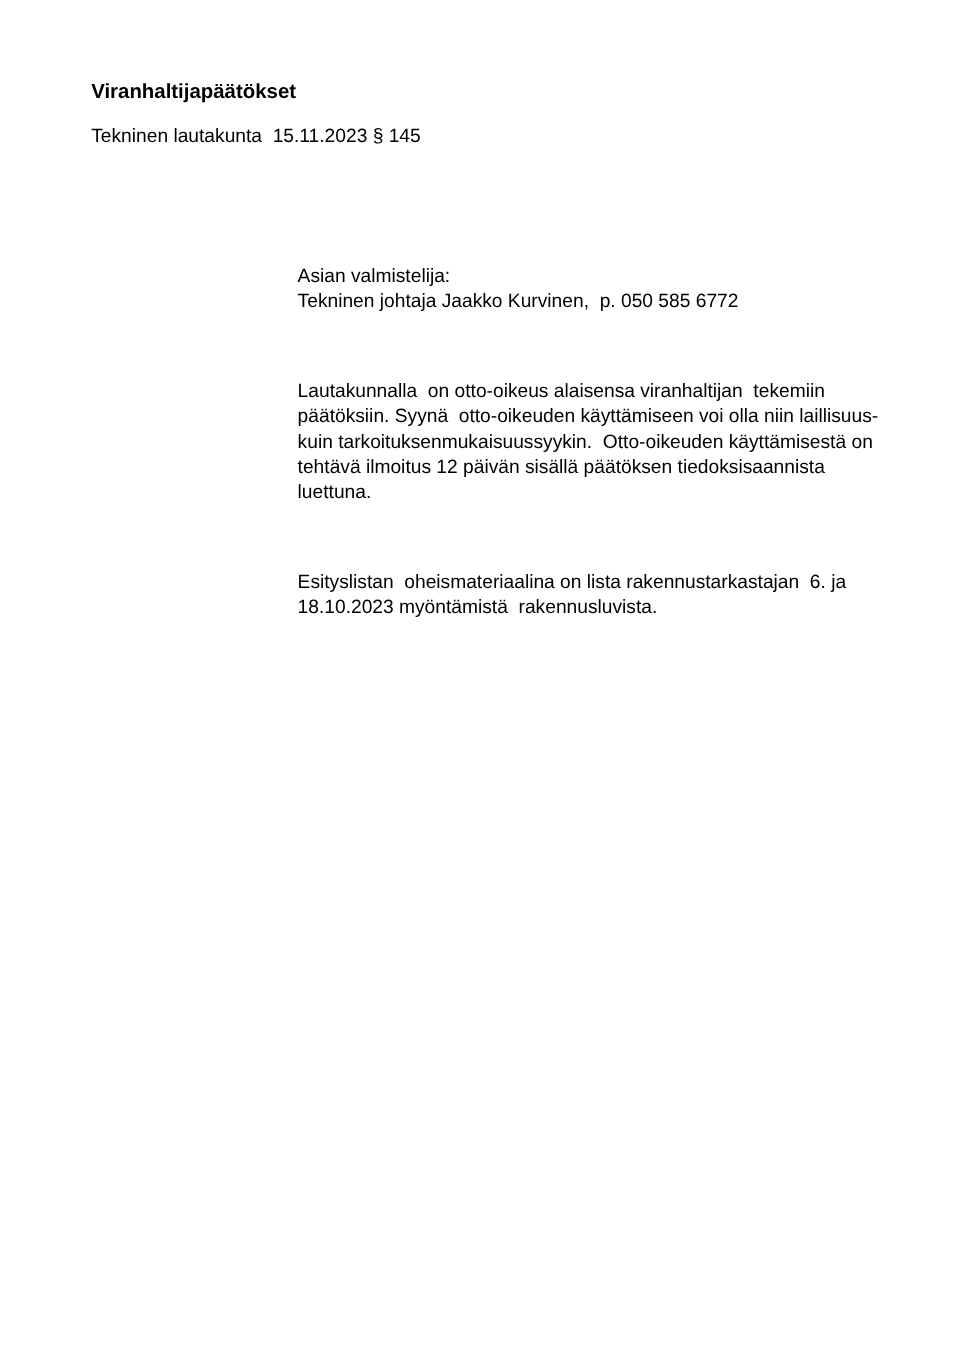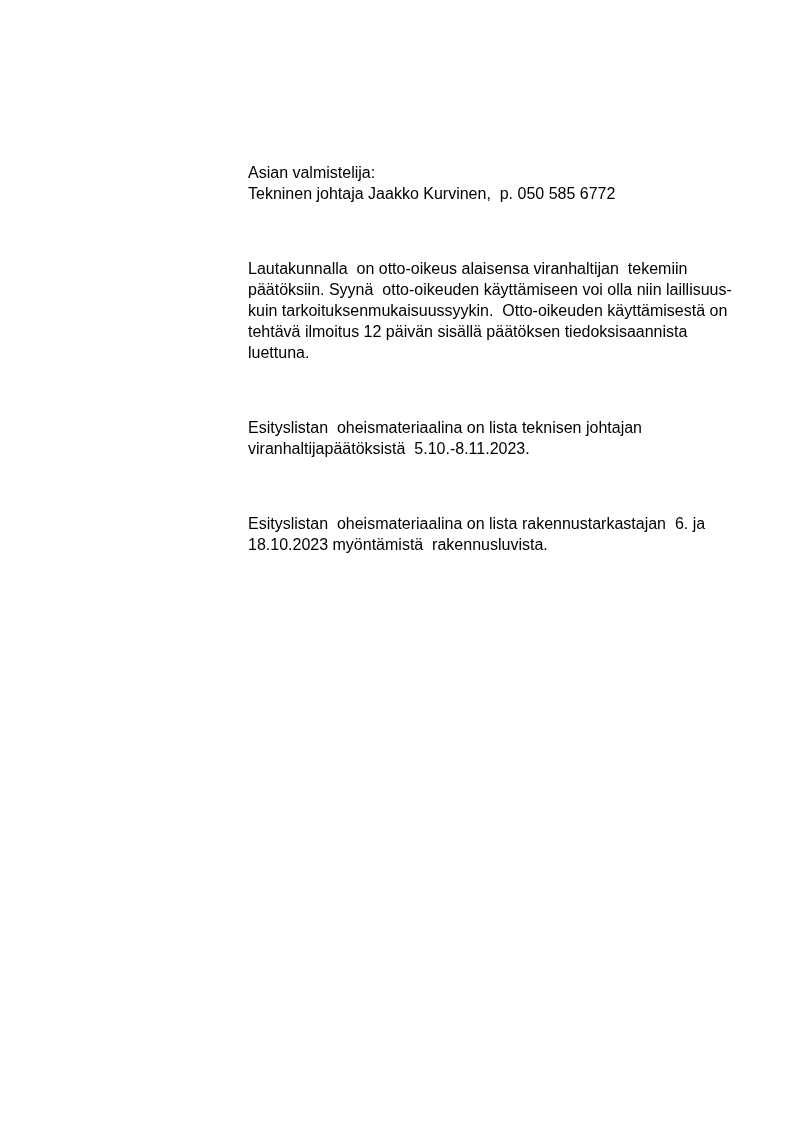--- a/index.html
+++ b/index.html
@@ -48,34 +48,34 @@
   .para { margin-top: 12px; }
   .row-proposal { margin-top: 13px; }
   .row-proposal .content-col { padding-top: 21px; }
   .row-decision { margin-top: 6px; }
 </style>
 </head>
 <body>
 
 <div class="page">
 
+  <h1 class="title">Viranhaltijapäätökset</h1>
 
+  <p class="subtitle">Tekninen lautakunta  15.11.2023 § 145</p>
 
   <div class="row row-main">
     <div class="label-col"></div>
     <div class="content-col">
       <p class="block preparer">Asian valmistelija:
 Tekninen johtaja Jaakko Kurvinen,  p. 050 585 6772</p>
       <p class="block para">Lautakunnalla  on otto-oikeus alaisensa viranhaltijan  tekemiin
 päätöksiin. Syynä  otto-oikeuden käyttämiseen voi olla niin laillisuus-
 kuin tarkoituksenmukaisuussyykin.  Otto-oikeuden käyttämisestä on
 tehtävä ilmoitus 12 päivän sisällä päätöksen tiedoksisaannista
 luettuna.</p>
-      <p class="block para">Esityslistan  oheismateriaalina on lista teknisen johtajan
-viranhaltijapäätöksistä  5.10.-8.11.2023.</p>
       <p class="block para">Esityslistan  oheismateriaalina on lista rakennustarkastajan  6. ja
 18.10.2023 myöntämistä  rakennusluvista.</p>
     </div>
   </div>
 
   <div class="row row-proposal">
   </div>
 
 
 </div>

